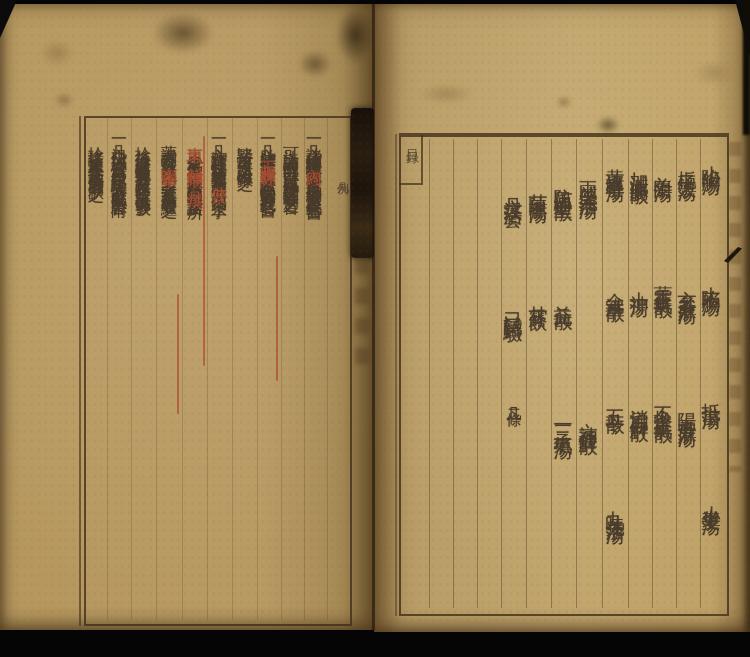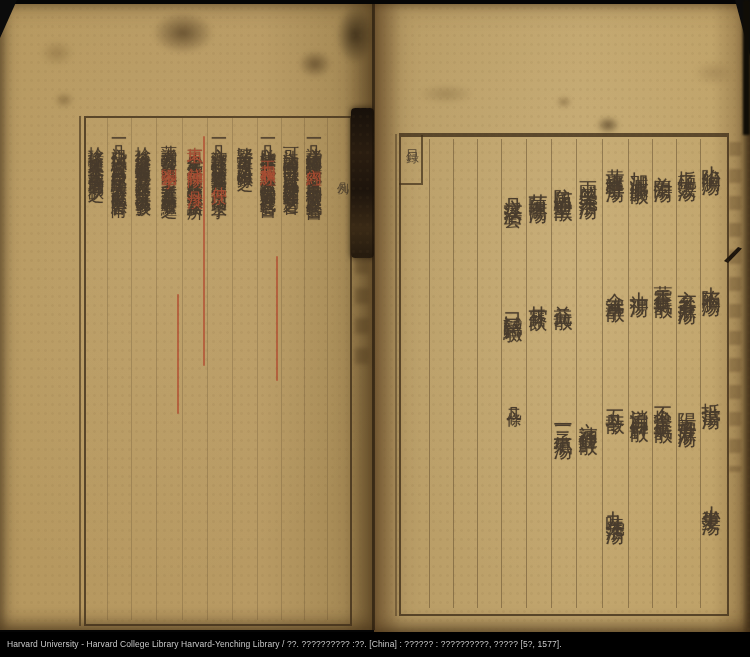--- a/index.html
+++ b/index.html
@@ -164,16 +164,13 @@
     <div class="stain" style="left:320px;top:56px;width:40px;height:26px;background:radial-gradient(closest-side,rgba(125,98,58,.32),rgba(0,0,0,0));"></div>
     <div class="stain" style="left:182px;top:92px;width:16px;height:12px;background:radial-gradient(closest-side,rgba(80,55,25,.45),rgba(0,0,0,0));"></div>
     <div class="texture"></div>
   </div>
 
   <div id="gutter"></div>
   <div class="corner" id="corner-tl"></div>
   <div class="corner" id="corner-tr"></div>
   <div id="edge-right"></div>
 
-  <div id="caption">
-    <span>Harvard University - Harvard College Library Harvard-Yenching Library / ??. ?????????? :??. [China] : ?????? : ??????????, ????? [5?, 1577].</span>
-  </div>
 </div>
 
 </body></html>

